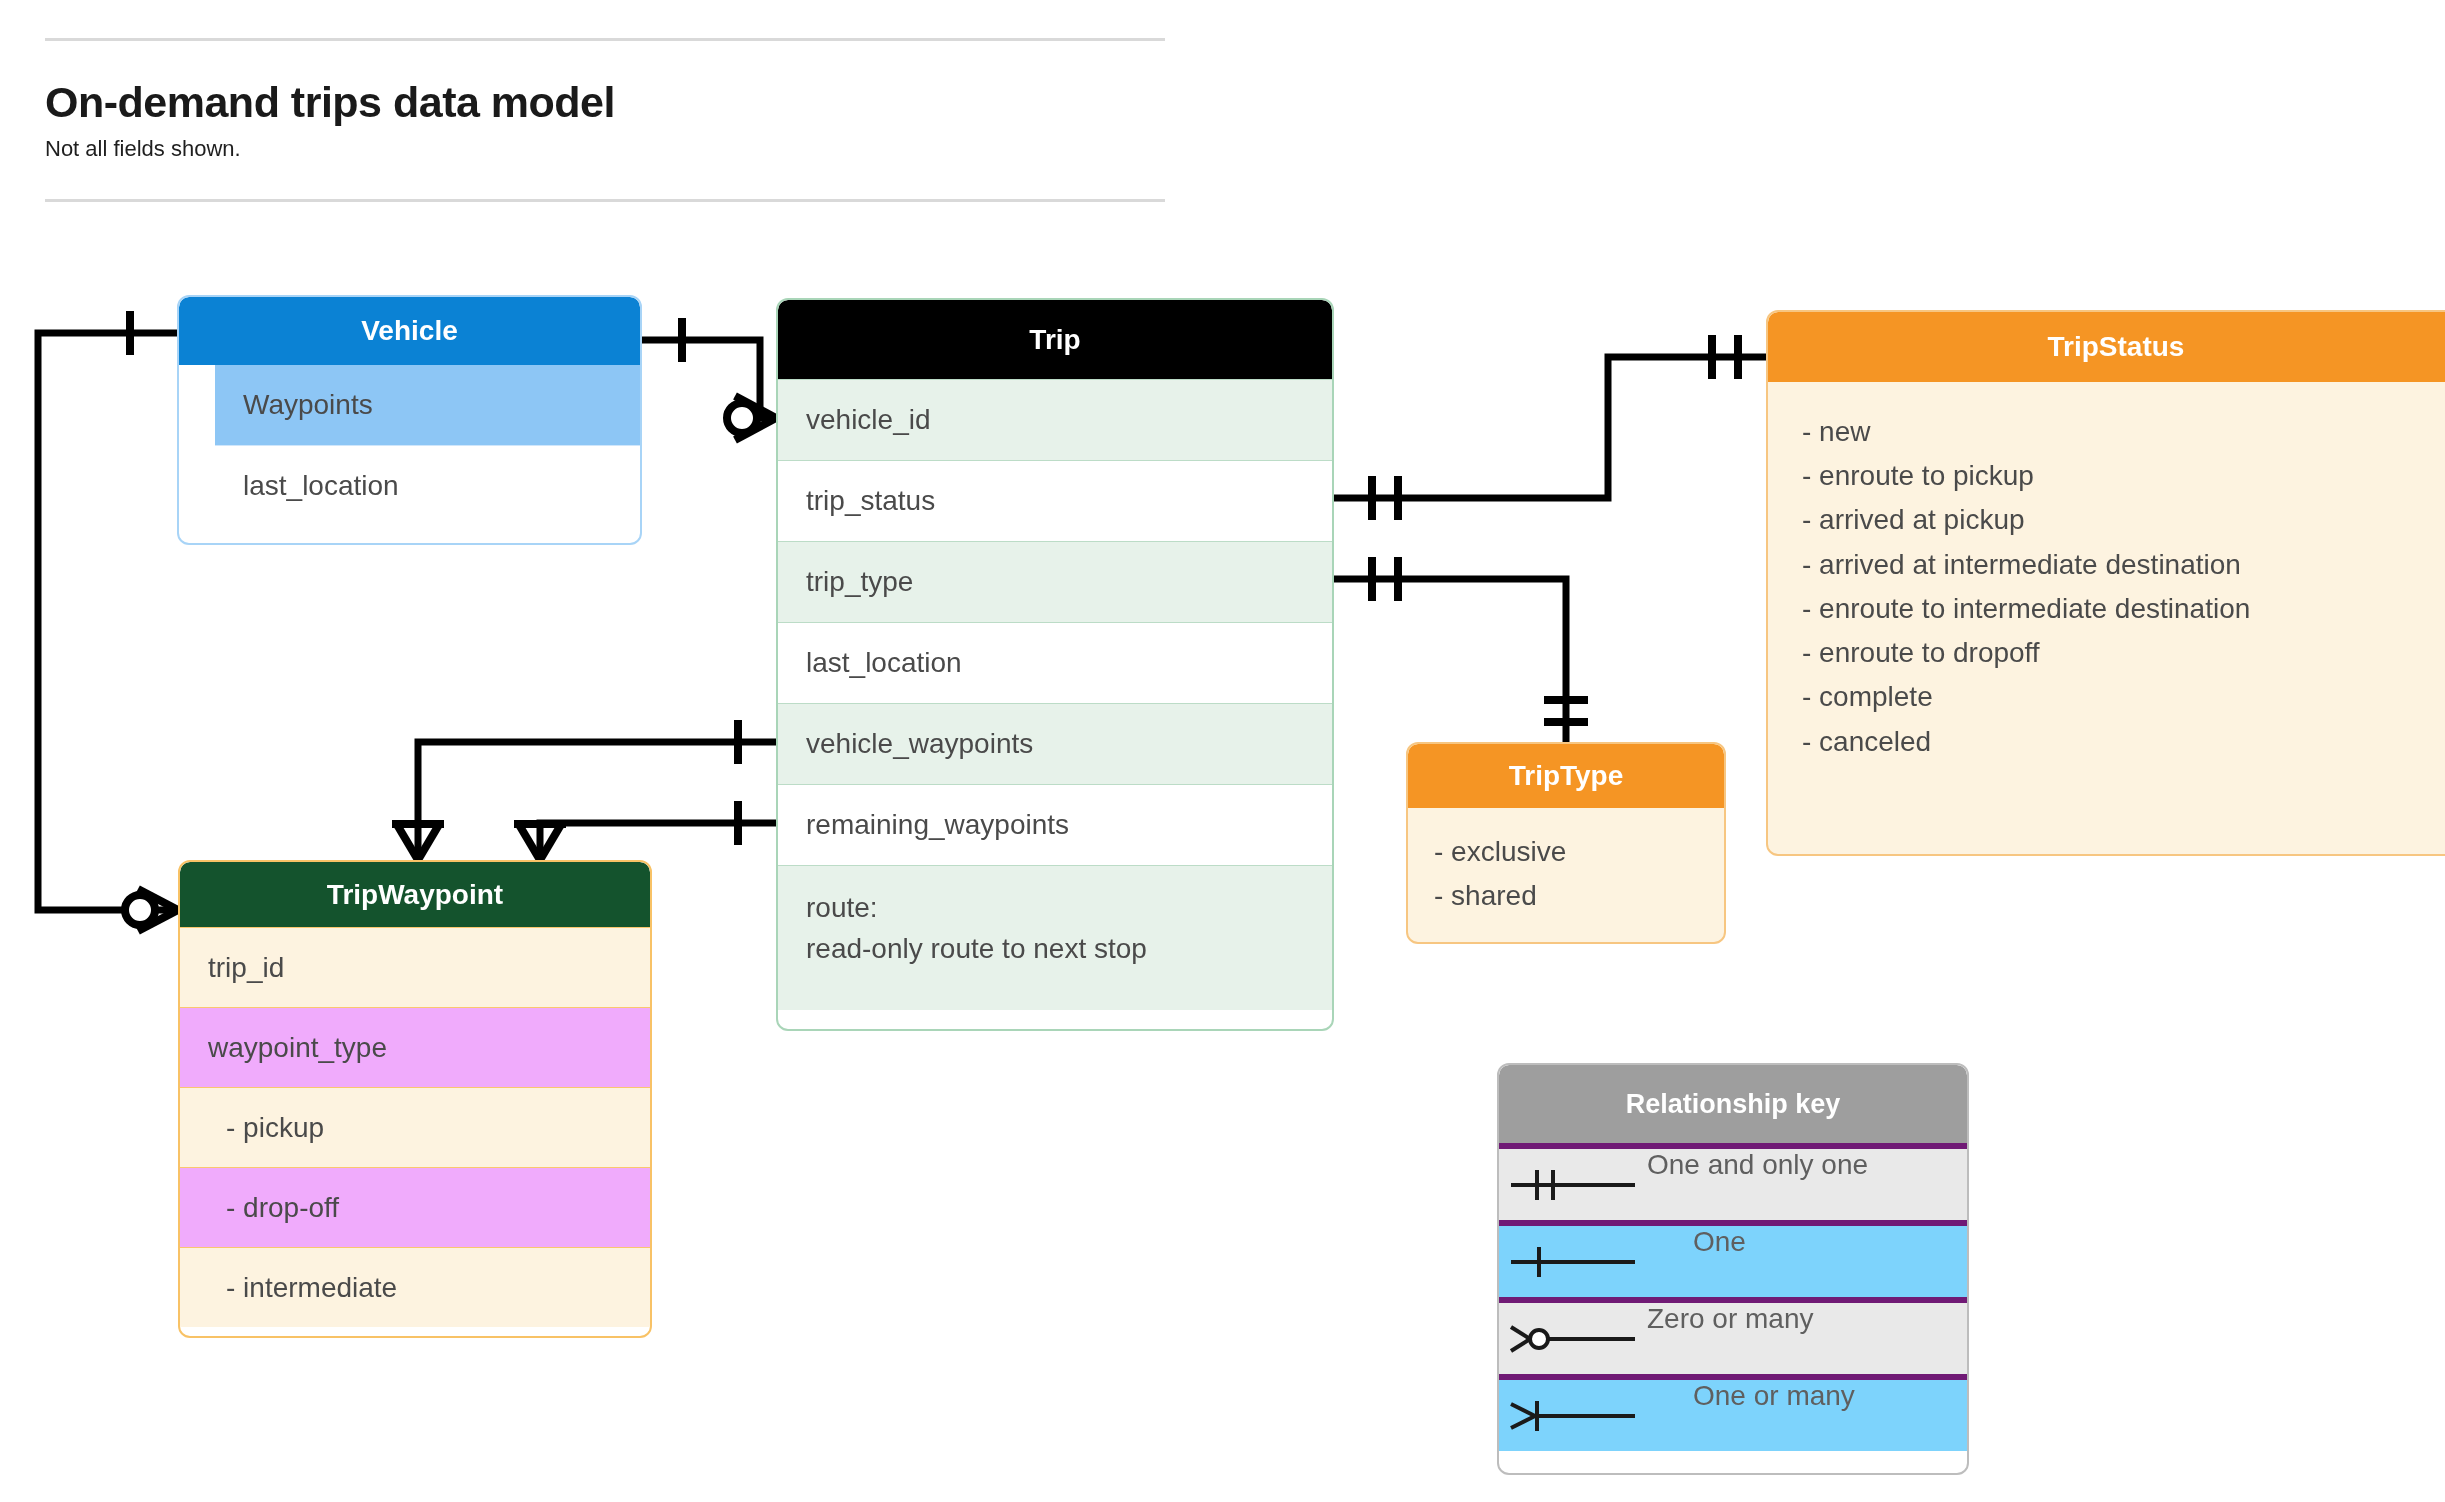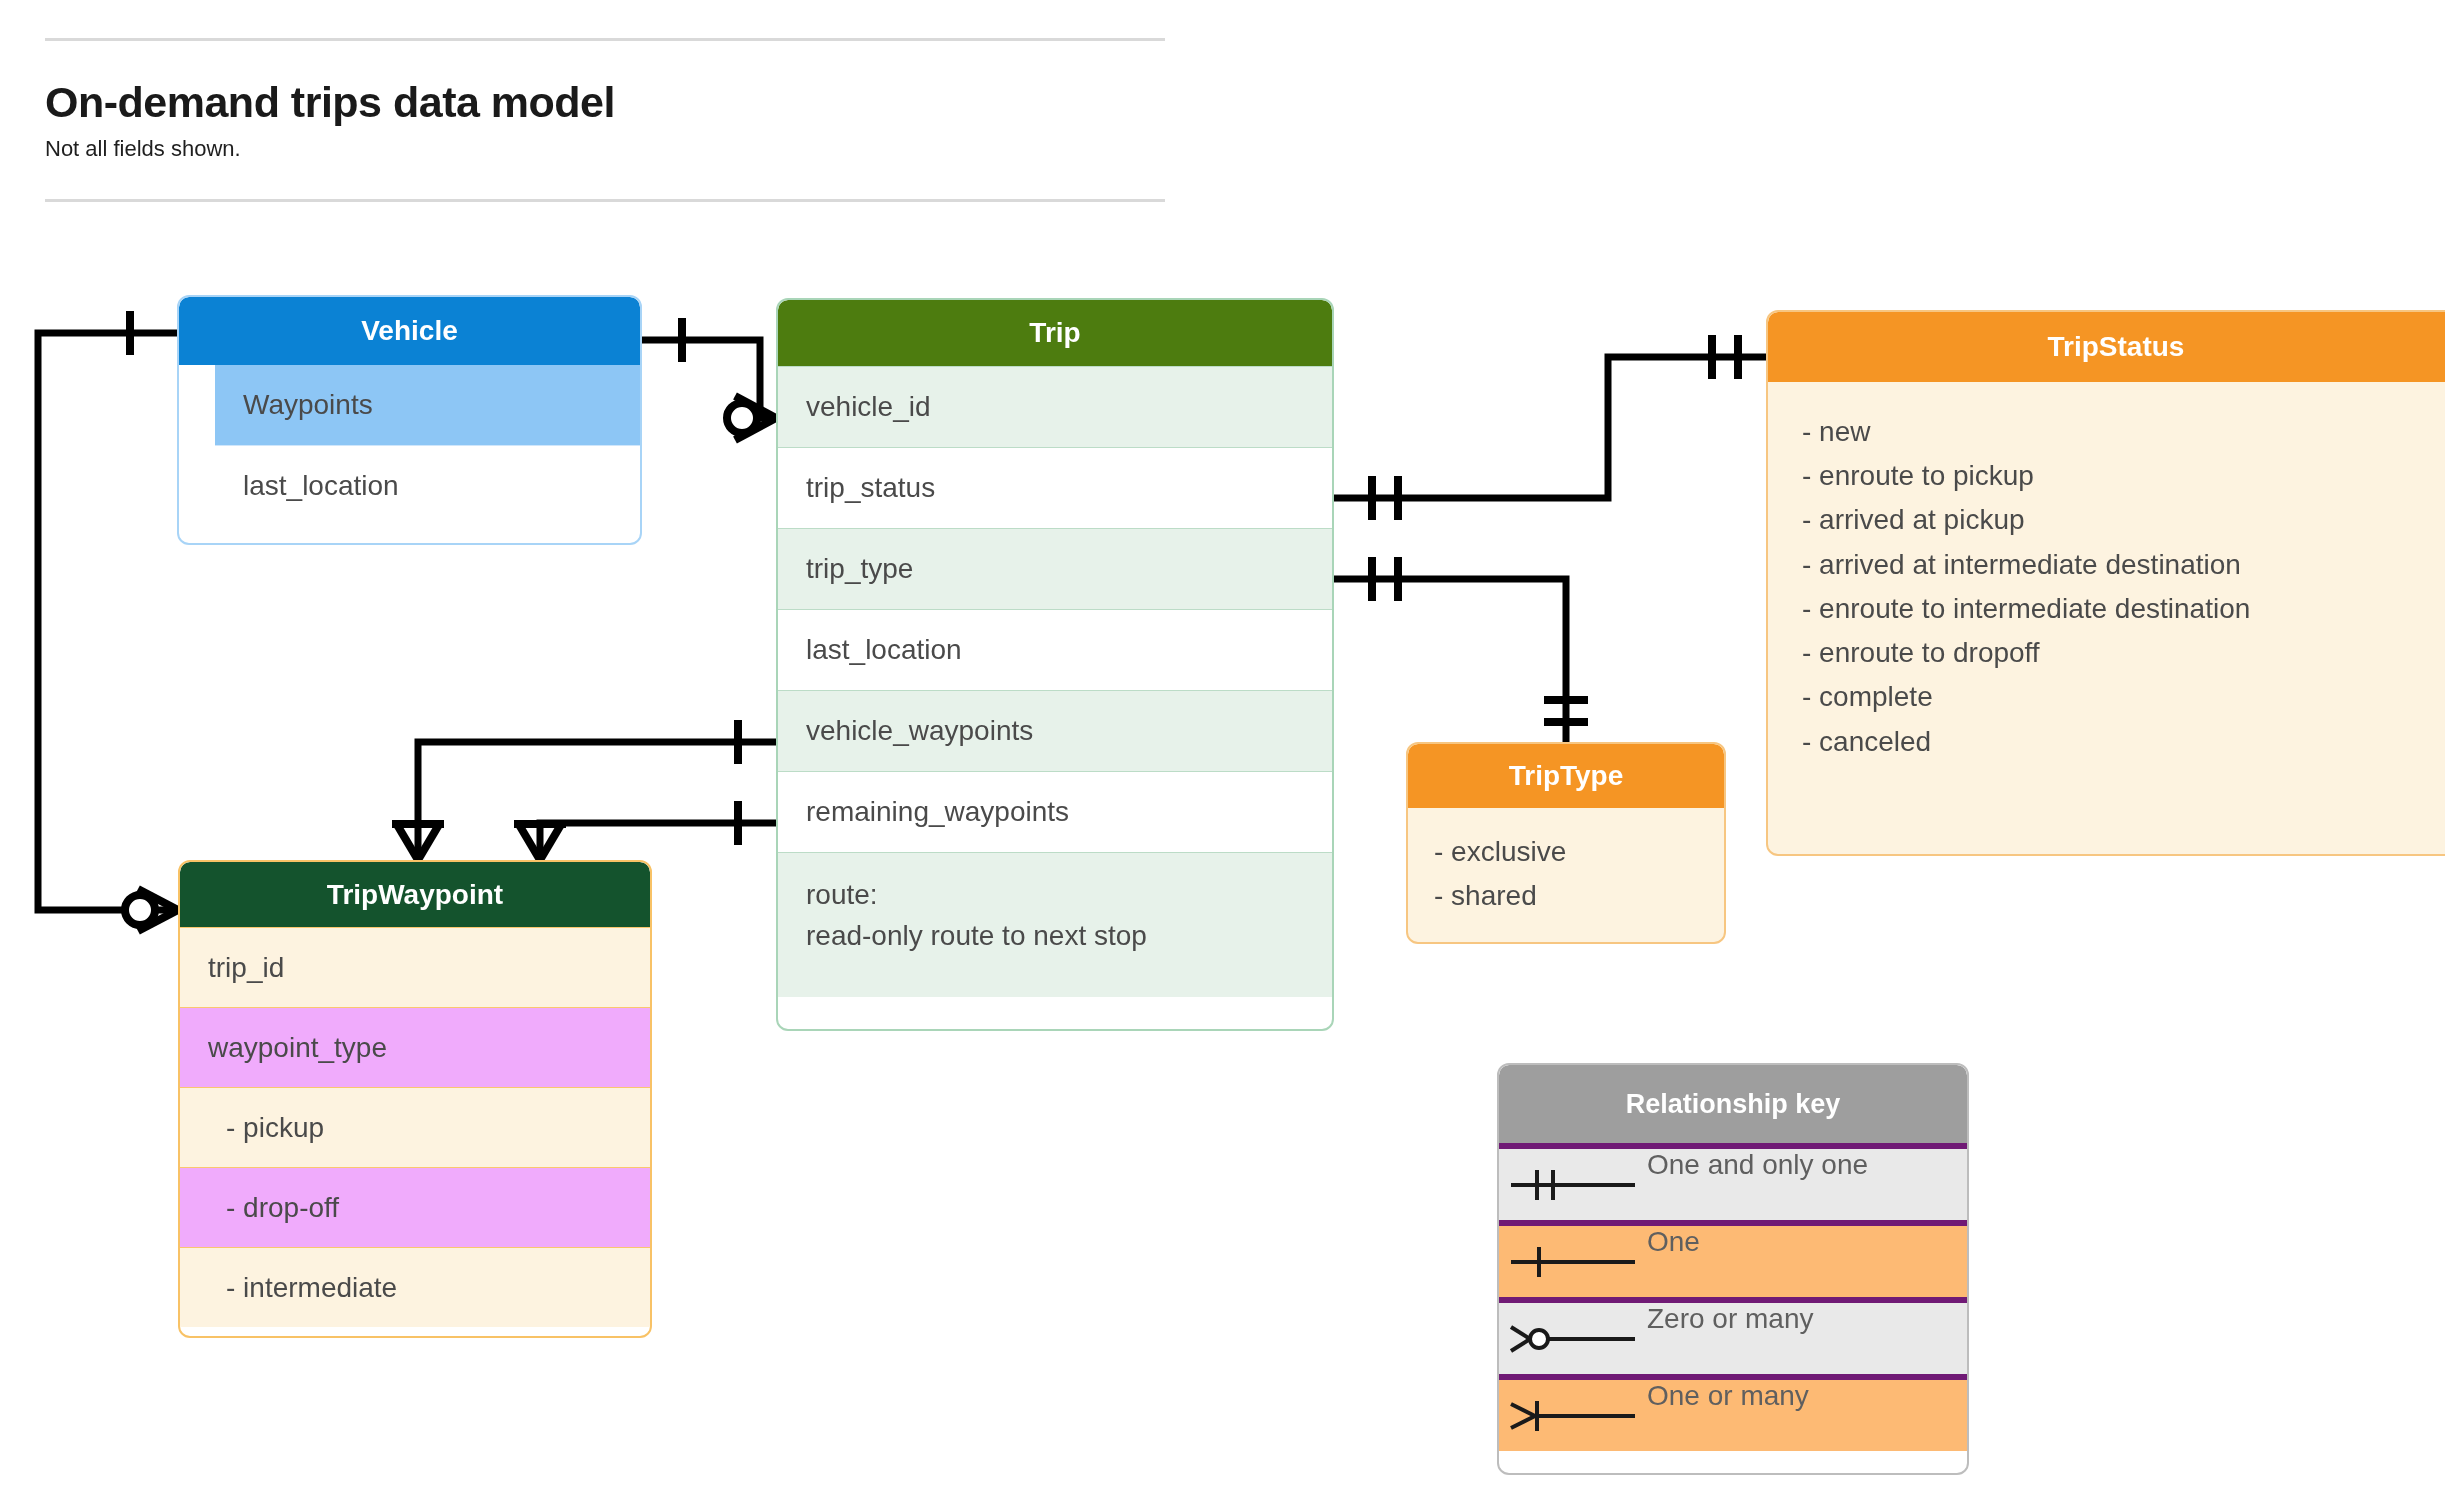--- a/index.html
+++ b/index.html
@@ -85,21 +85,21 @@
   #entity-vehicle { left: 177px; top: 295px; width: 465px; height: 250px;
     border: 2px solid #a8d4f7; background: #ffffff; }
   #entity-vehicle .entity-header { background: #0b82d4; height: 68px; border-radius: 10px 10px 0 0; }
   #entity-vehicle .row { height: 80px; margin-left: 36px; }
   #entity-vehicle .row.alt { background: #8dc6f5; }
   #entity-vehicle .row.plain { background: #ffffff; border-top: 1px solid #cfe6fb; }
 
   
   #entity-trip { left: 776px; top: 298px; width: 558px; height: 733px;
     border: 2px solid #a9d5b8; background: #ffffff; }
-  #entity-trip .entity-header { background: #4d7c0f; height: 66px; border-radius: 10px 10px 0 0; }
+  #entity-trip .entity-header { background: #000000; height: 79px; border-radius: 10px 10px 0 0; }
   #entity-trip .row { height: 81px; border-top: 1px solid #bcdcc7; }
   #entity-trip .row:first-of-type { border-top: none; }
   #entity-trip .row.alt { background: #e7f2ea; }
   #entity-trip .row.plain { background: #ffffff; }
   #entity-trip .row.multiline { height: 145px; }
 
   
   #entity-tripstatus { left: 1766px; top: 310px; width: 700px; height: 546px;
     border: 2px solid #f7c681; background: #fdf3e0; }
   #entity-tripstatus .entity-header { background: #f59524; height: 70px; border-radius: 10px 10px 0 0; }
@@ -142,21 +142,21 @@
     justify-content: center;
     border-radius: 10px 10px 0 0;
   }
   .legend-row {
     height: 77px;
     display: flex;
     border-top: 6px solid #701a75;
     box-sizing: border-box;
   }
   .legend-row.shade { background: #e9e9e9; }
-  .legend-row.white { background: #fdba74; }
+  .legend-row.white { background: #7dd3fc; gap: 46px; }
   .legend-sym {
     width: 148px;
     flex: 0 0 148px;
     display: flex;
     align-items: center;
     justify-content: flex-start;
     padding-left: 10px;
     box-sizing: border-box;
   }
   .legend-label {

